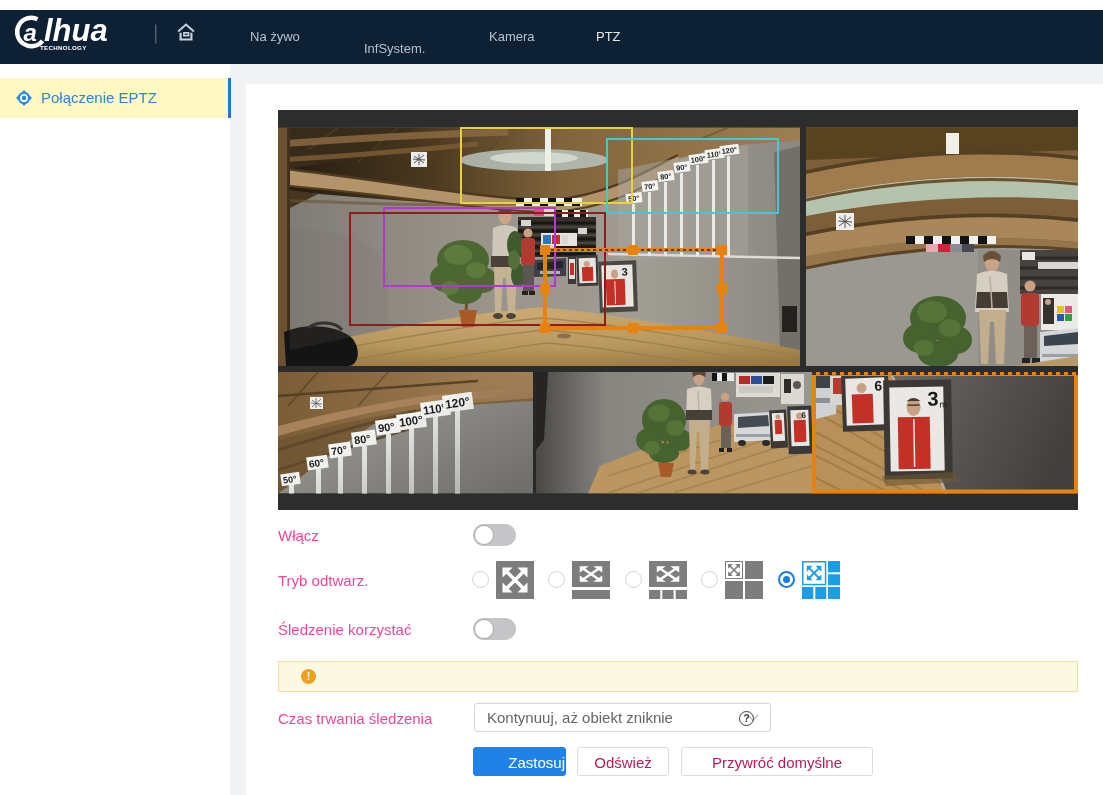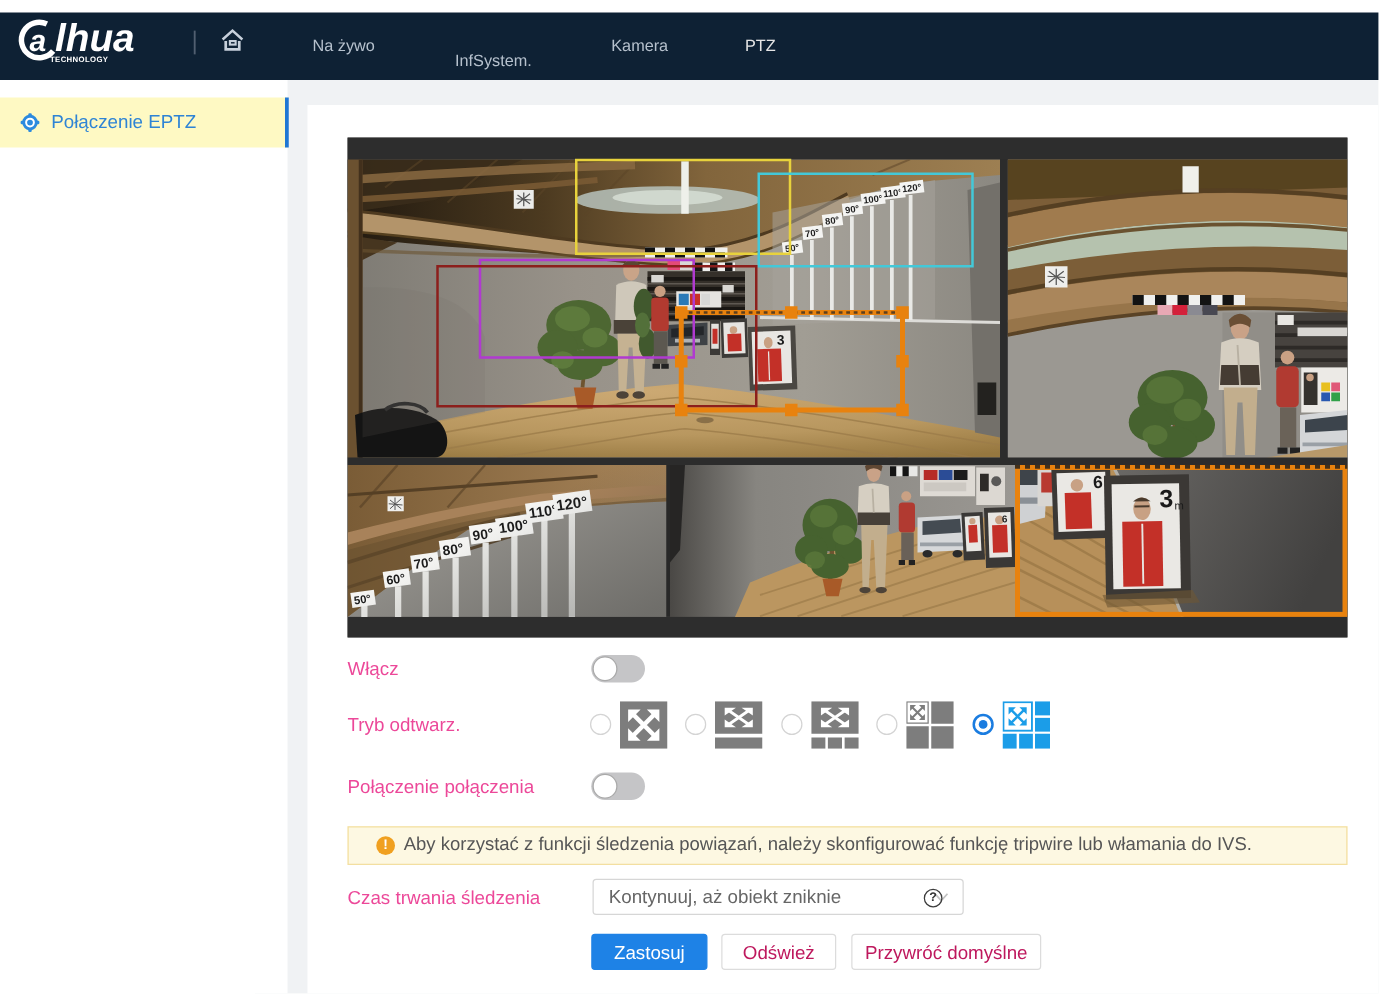--- a/index.html
+++ b/index.html
@@ -691,35 +691,34 @@
     <rect x="26" y="13.3" width="12" height="11" fill="#1b9de8"></rect>
     <rect x="0" y="26" width="11.3" height="12" fill="#1b9de8"></rect>
     <rect x="13.3" y="26" width="11" height="12" fill="#1b9de8"></rect>
     <rect x="26" y="26" width="12" height="12" fill="#1b9de8"></rect>
     <rect x="0.75" y="0.75" width="22.8" height="22.8" fill="#fff" stroke="#1b9de8" stroke-width="1.5"></rect>
     <g stroke="#1b9de8" fill="#1b9de8" transform="translate(12.1,12.1) scale(0.58) translate(-19,-19)">
         <use href="#xarr"></use>
       </g>
   </svg>
 
-  <div class="lbl" style="left:278px;top:621px;">Połączenie połączenia</div>
+  <div class="lbl" style="left:278px;top:621px;">Śledzenie korzystać</div>
   <div class="toggle" style="left:473px;top:618px;">
       <div class="knob"></div>
     </div>
 
   <div class="warn">
     <div class="ic">!</div>
-    <div class="tx">Aby korzystać z funkcji śledzenia powiązań, należy skonfigurować funkcję tripwire lub włamania do IVS.</div>
   </div>
 
   <div class="lbl" style="left:278px;top:710px;">Czas trwania śledzenia</div>
   <div id="dd">
       <div class="t">Kontynuuj, aż obiekt zniknie</div>
       <svg width="12" height="8" style="position:absolute;right:11px;top:10px">
         <path d="M1,1 L6,6.5 L11,1" stroke="#c2c2c2" stroke-width="1.4" fill="none"></path>
       </svg>
     </div>
   <div id="help">?</div>
 
-  <div class="btn primary" style="left:473px;width:93px;">Zastosuj</div>
+  <div class="btn primary" style="left:473px;width:93px;text-align:right;">Zastosuj</div>
   <div class="btn" style="left:577px;width:92px;">Odśwież</div>
-  <div class="btn" style="left:681px;width:152px;">Przywróć domyślne</div>
+  <div class="btn" style="left:681px;width:192px;">Przywróć domyślne</div>
 </div>
 
 </body></html>

